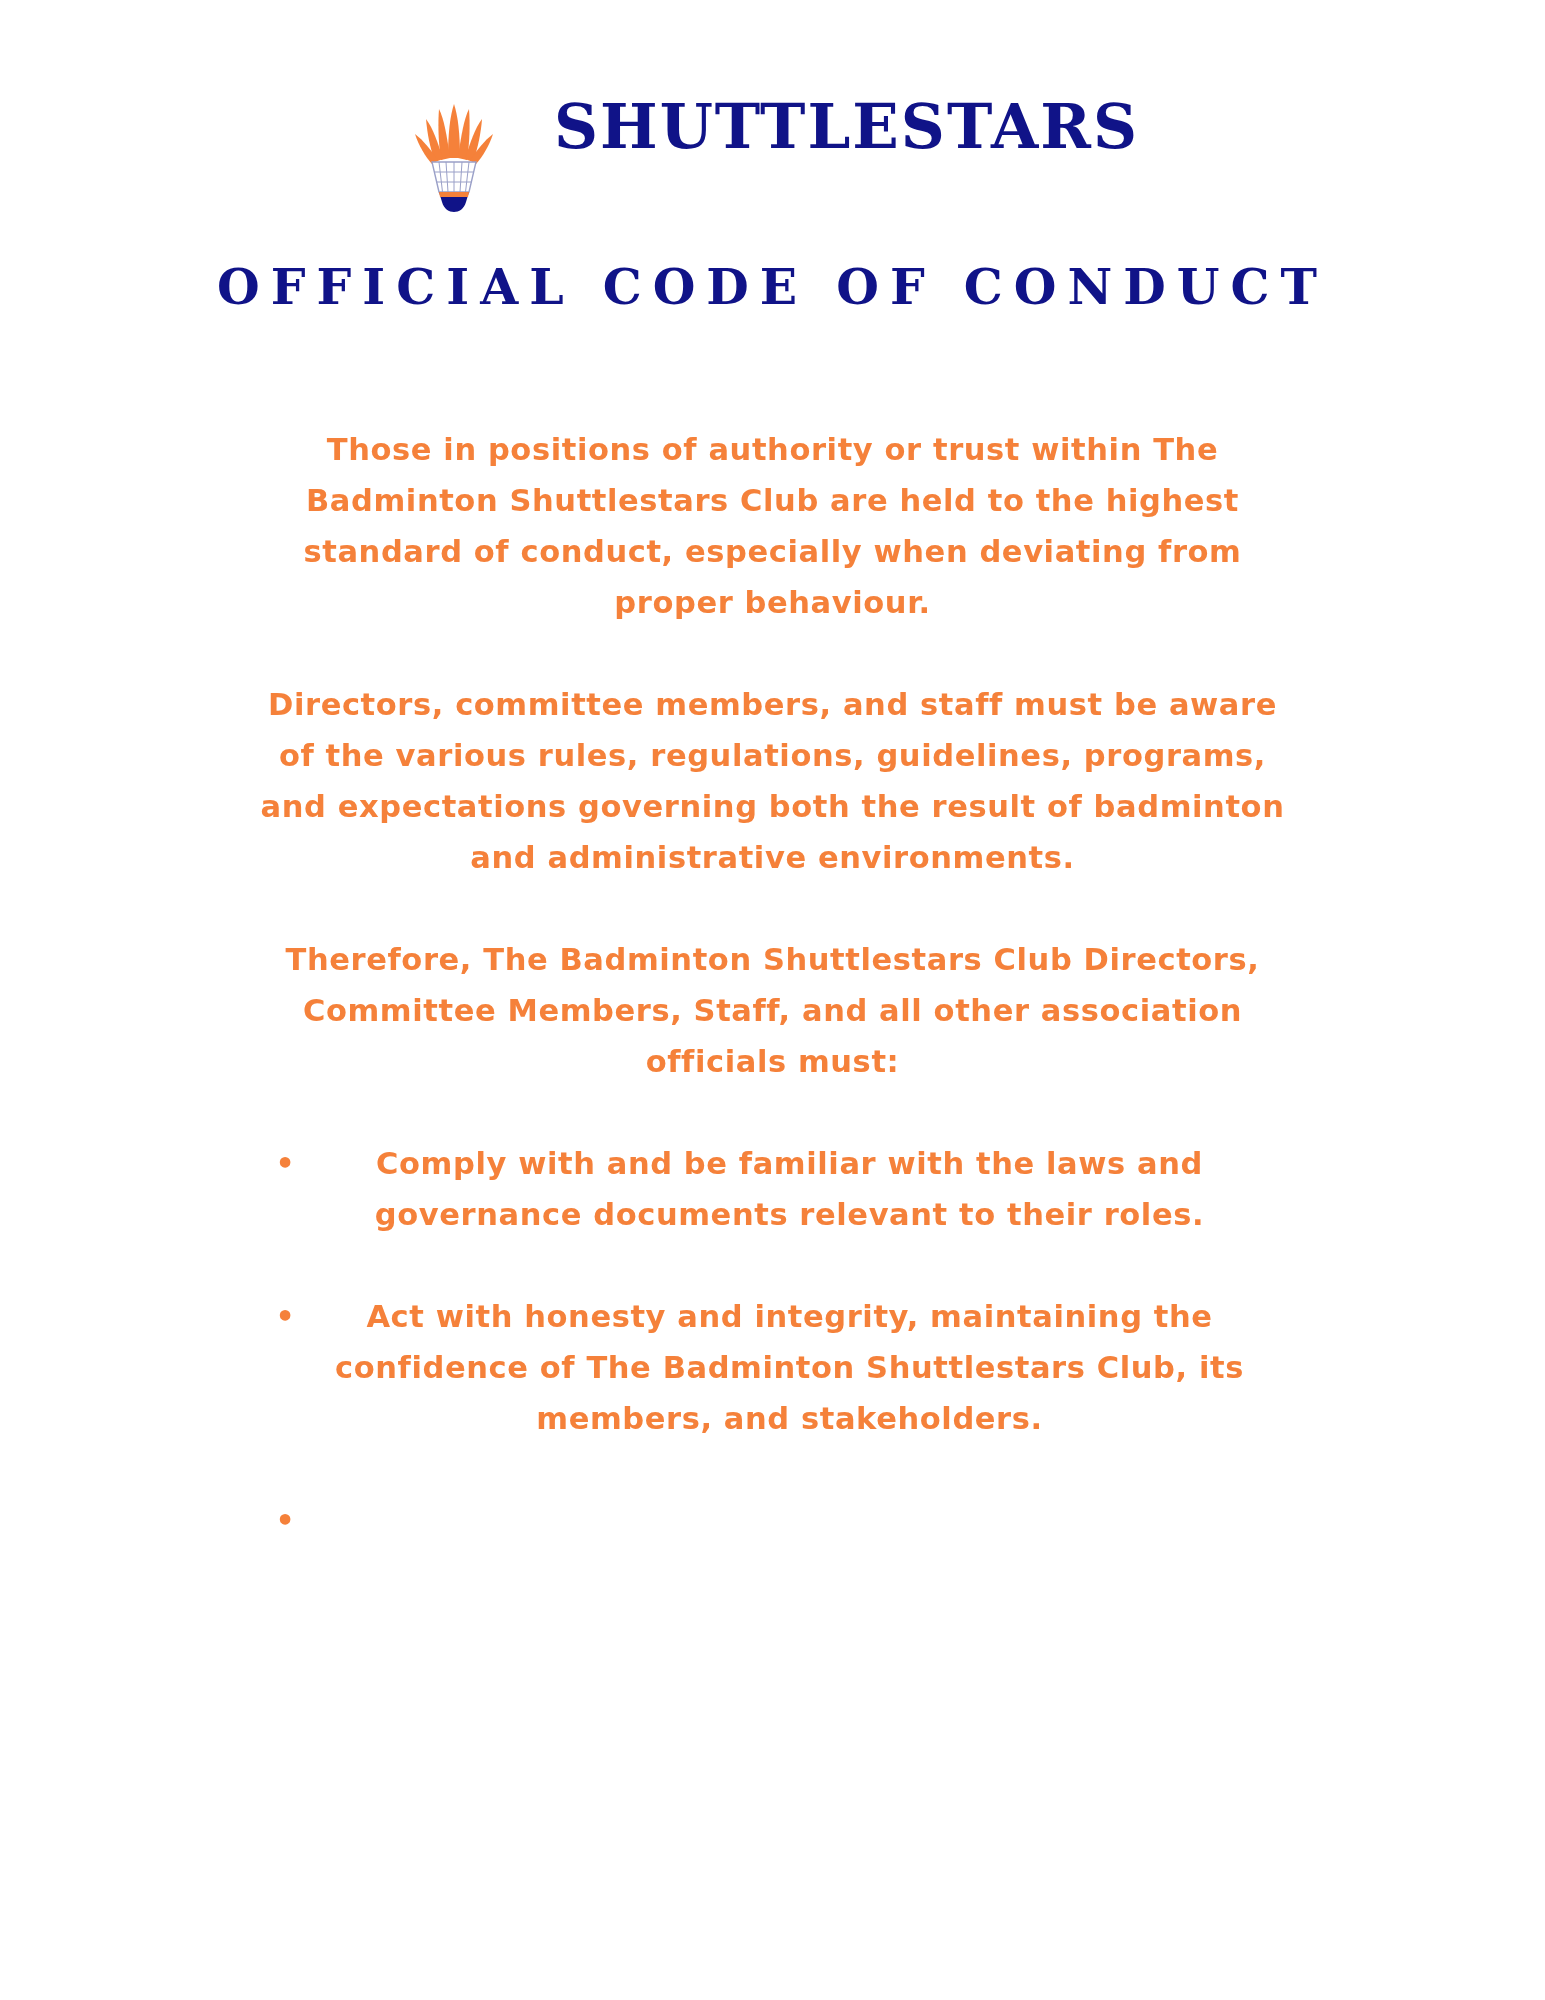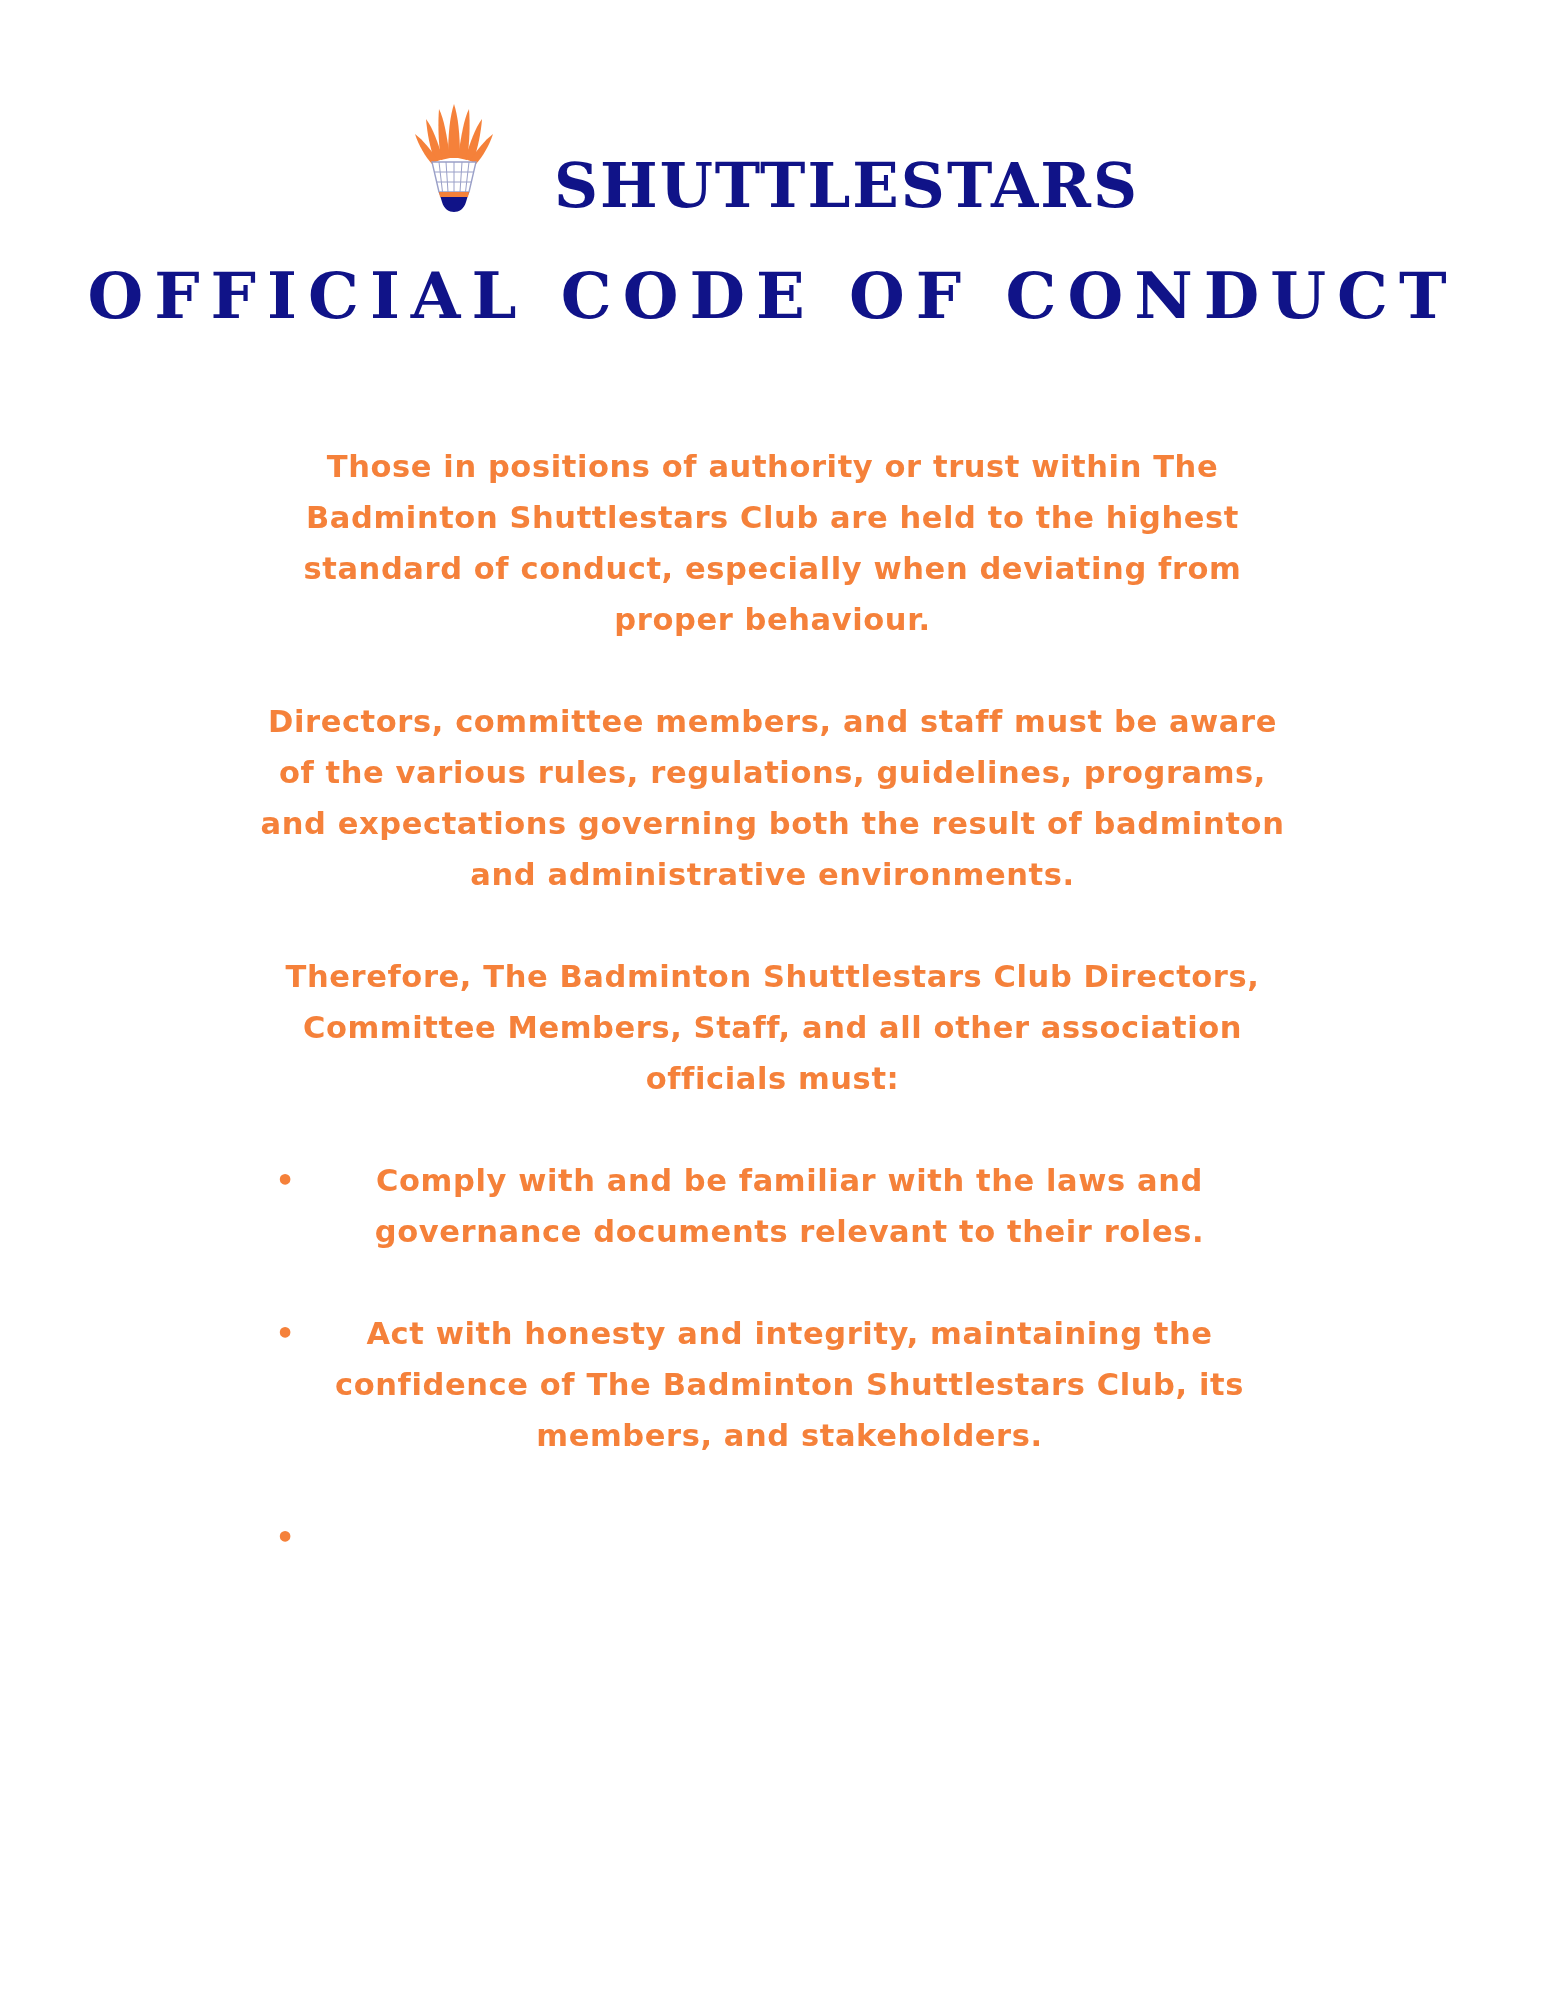--- a/index.html
+++ b/index.html
@@ -22,21 +22,21 @@
     position: relative;
   }
 
   
   .header {
     padding-top: 96px;
     text-align: center;
   }
   .brand-row {
     display: flex;
-    align-items: flex-end;
+    align-items: flex-start;
     justify-content: center;
     gap: 52px;
   }
   .shuttle-icon {
     width: 96px;
     height: 120px;
     display: block;
     flex: 0 0 auto;
   }
   .brand-name {
@@ -45,21 +45,21 @@
     font-size: 61px;
     letter-spacing: 2px;
     color: #101388;
     line-height: 1;
     white-space: nowrap;
   }
   .doc-title {
     margin-top: 42px;
     font-family: "DejaVu Serif", serif;
     font-weight: bold;
-    font-size: 64px;
+    font-size: 49px;
     letter-spacing: 11px;
     color: #101388;
     text-align: center;
   }
 
   
   .content {
     margin: 0 auto;
     width: 1030px;
     padding-top: 108px;

